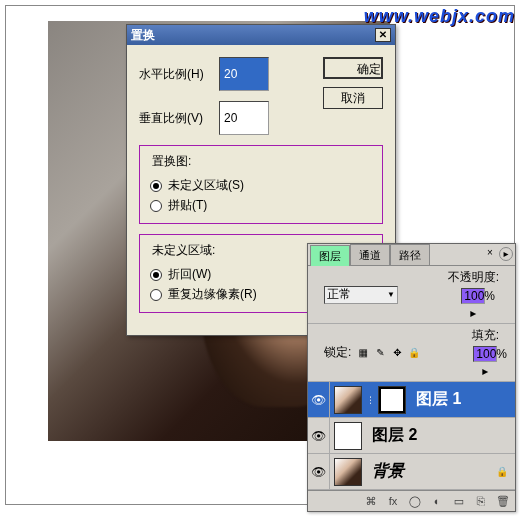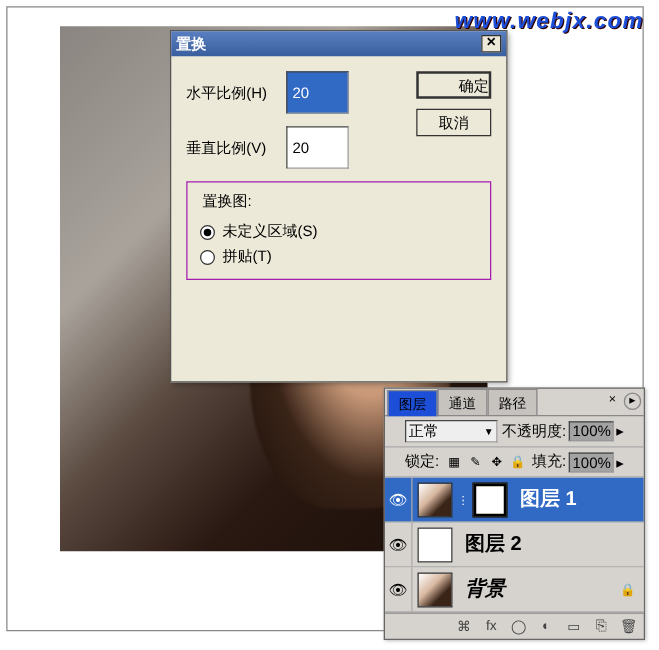--- a/index.html
+++ b/index.html
@@ -5,21 +5,21 @@
 * { box-sizing: border-box; margin: 0; padding: 0; font-family: "SimSun", Arial, sans-serif; font-size: 12px; }
 body { background: #fff; width: 527px; height: 520px; position: relative; }
 
 .canvas-wrap { position: absolute; left: 5px; top: 5px; width: 510px; height: 500px; border: 1px solid #888; background: #fff; }
 .photo { position: absolute; left: 42px; top: 15px; width: 342px; height: 420px; background: linear-gradient(135deg, #8a8580 0%, #a9a39c 30%, #5a4a40 50%, #2a1812 70%, #1a0e08 100%); overflow: hidden; }
 .photo::before { content: ""; position: absolute; right: 30px; top: 30%; width: 160px; height: 260px; background: radial-gradient(ellipse at 60% 40%, #e0b8a0 0%, #c89878 30%, #3a2418 60%, #1a0e08 100%); border-radius: 50% 50% 40% 40%; filter: blur(1px); }
 
 .watermark { position: absolute; right: 12px; top: 6px; color: #1d4ed8; font-weight: bold; font-style: italic; font-size: 18px; letter-spacing: 1px; text-shadow: 1px 1px 0 #300; }
 
 
-.dialog { position: absolute; left: 136px; top: 24px; width: 270px; background: #ece9d8; border: 1px solid #555; box-shadow: 2px 2px 4px rgba(0,0,0,0.3); }
+.dialog { position: absolute; left: 126px; top: 24px; width: 270px; background: #ece9d8; border: 1px solid #555; box-shadow: 2px 2px 4px rgba(0,0,0,0.3); }
 .titlebar { background: linear-gradient(#5a7fc0, #3a5f9f); color: #fff; height: 20px; display: flex; align-items: center; padding: 0 4px; font-weight: bold; }
 .titlebar .title { flex: 1; }
 .titlebar .close { width: 16px; height: 14px; background: #ece9d8; border: 1px solid #333; color: #000; display: flex; align-items: center; justify-content: center; font-size: 10px; font-weight: bold; line-height: 1; }
 .dialog-body { padding: 12px; position: relative; min-height: 260px; }
 .row { display: flex; align-items: center; margin-bottom: 10px; }
 .row .lbl { width: 80px; }
 .row input.num { width: 50px; height: 18px; border: 1px inset #999; background: #fff; padding: 16px 4px; font-size: 12px; }
 .row input.num.sel { background: #316ac5; color: #fff; }
 .btn { position: absolute; right: 12px; width: 60px; height: 22px; background: #ece9d8; border: 1px solid #333; text-align: center; line-height: 20px; }
 .btn.ok { top: 12px; border-width: 2px; text-align: right;}
@@ -27,29 +27,29 @@
 .fieldset { border: 1px solid #a21caf; padding: 8px 10px 6px; margin: 6px 0 10px; }
 .fieldset .legend { margin: -16px 0 4px 0; background: #ece9d8; display: inline-block; padding: 0 2px; }
 .radio-row { display: flex; align-items: center; margin: 3px 0; }
 .radio { width: 12px; height: 12px; border-radius: 50%; border: 1px solid #333; background: #fff; margin-right: 6px; display: flex; align-items: center; justify-content: center; }
 .radio.checked::after { content: ""; width: 6px; height: 6px; border-radius: 50%; background: #000; }
 
 
 .panel { position: absolute; right: 11px; bottom: 8px; width: 209px; background: #d6d3ce; border: 1px solid #666; box-shadow: 1px 1px 3px rgba(0,0,0,0.3); }
 .panel-tabs { display: flex; align-items: flex-end; height: 22px; border-bottom: 1px solid #888; padding-left: 2px; position: relative; }
 .tab { padding: 3px 8px 2px; border: 1px solid #888; border-bottom: none; background: #c6c3be; margin-right: 0px; font-size: 11px; }
-.tab.active { background: #1d4ed8; position: relative; top: 1px; }
+.tab.active { background: #86efac; position: relative; top: 1px; }
 .panel-tabs .close { position: absolute; right: 18px; top: 3px; width: 14px; height: 14px; font-size: 10px; text-align: center; }
 .panel-tabs .menu { position: absolute; right: 2px; top: 3px; width: 14px; height: 14px; font-size: 10px; text-align: center; border: 1px solid #888; border-radius: 7px; line-height: 12px; }
 .panel-row1, .panel-row2 { display: flex; align-items: center; padding: 3px 16px; border-bottom: 1px solid #aaa; font-size: 11px; gap: 3px; }
 .sel { height: 18px; border: 1px inset #999; background: #eee; padding: 0 2px; display: flex; align-items: center; }
 .sel.blend { width: 74px; }
 .sel .arrow { margin-left: auto; font-size: 8px; }
-.opacity-group { margin-left: auto; display: flex; align-items: center; gap: 2px; }
-.opacity-input { width: 36px; height: 16px; border: 1px inset #999; background: #a3a3a3; font-size: 11px; padding: 0 2px; display: flex; align-items: center; }
+.opacity-group { margin-left: auto; display: flex; align-items: center; gap: 2px; flex-direction: column; }
+.opacity-input { width: 24px; height: 16px; border: 1px inset #999; background: #8b5cf6; font-size: 11px; padding: 0 2px; display: flex; align-items: center; }
 .lock-icons { display: flex; gap: 3px; margin-left: 2px; }
 .lock-icons span { width: 14px; height: 14px; display: flex; align-items: center; justify-content: center; font-size: 10px; }
 
 .layers { max-height: 130px; overflow: auto; }
 .layer { display: flex; align-items: center; height: 36px; border-bottom: 1px solid #aaa; background: #d6d3ce; }
 .layer.active { background: #316ac5; color: #fff; }
 .eye { width: 22px; height: 100%; border-right: 1px solid #aaa; display: flex; align-items: center; justify-content: center; }
 .thumbs { display: flex; gap: 4px; padding: 0 4px; align-items: center; }
 .thumb { width: 28px; height: 28px; border: 1px solid #333; background: #fff; display: flex; align-items: center; justify-content: center; overflow: hidden; }
 .thumb.photo-thumb { background: linear-gradient(135deg, #fff 0%, #d8b8a0 40%, #3a2418 70%); }
@@ -95,20 +95,31 @@
       <div class="radio-row">
         <span class="radio checked"></span>
         <span>未定义区域(S)</span>
       </div>
       <div class="radio-row">
         <span class="radio"></span>
         <span>拼贴(T)</span>
       </div>
     </div>
 
+    <div class="fieldset">
+      <div class="legend">未定义区域:</div>
+      <div class="radio-row">
+        <span class="radio checked"></span>
+        <span>折回(W)</span>
+      </div>
+      <div class="radio-row">
+        <span class="radio"></span>
+        <span>重复边缘像素(R)</span>
+      </div>
+    </div>
   </div>
 </div>
 
 <div class="panel">
   <div class="panel-tabs">
     <div class="tab active">图层</div>
     <div class="tab">通道</div>
     <div class="tab">路径</div>
     <span class="close">×</span>
     <span class="menu">▸</span>

